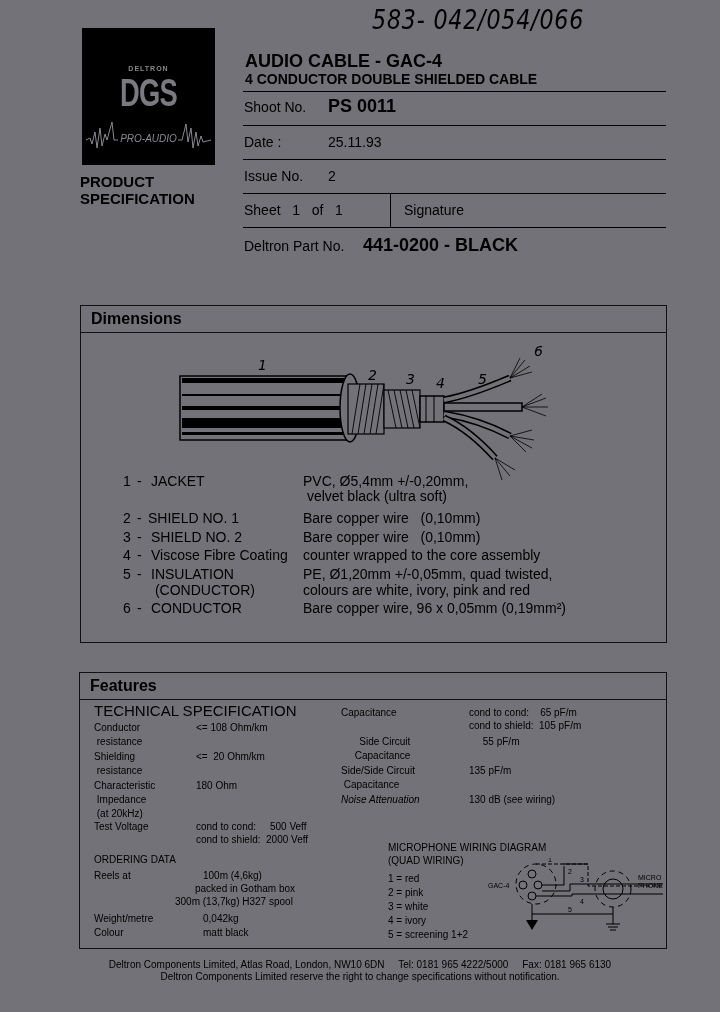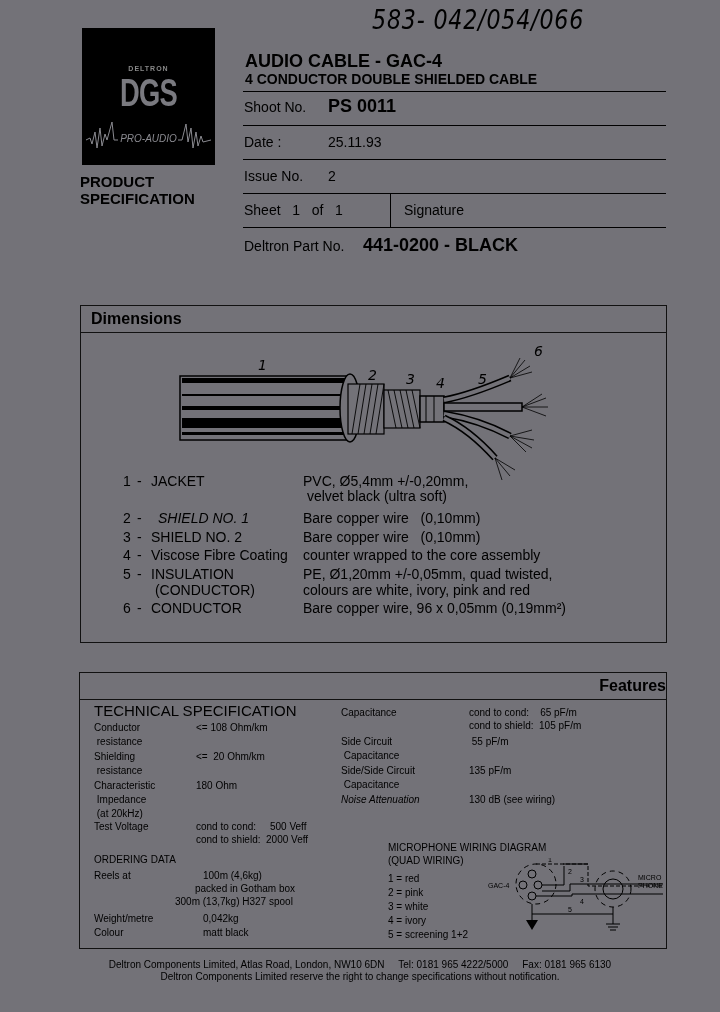--- a/index.html
+++ b/index.html
@@ -159,21 +159,21 @@
 <div class="dimrow" style="left:123px; top:474px;">
   <span style="position:absolute; left:0;">1</span>
   <span style="position:absolute; left:14px;">-</span>
   <span style="position:absolute; left:28px; white-space:nowrap;">JACKET</span>
   <span style="position:absolute; left:180px; white-space:nowrap;">PVC, Ø5,4mm  +/-0,20mm,</span>
   <span style="position:absolute; left:180px; top:15px; white-space:pre;"> velvet black (ultra soft)</span>
 </div>
 <div class="dimrow" style="left:123px; top:511px;">
   <span style="position:absolute; left:0;">2</span>
   <span style="position:absolute; left:14px;">-</span>
-  <span style="position:absolute; left:35px; white-space:nowrap;font-style:italic;">SHIELD NO. 1</span>
+  <span style="position:absolute; left:25px; white-space:nowrap;">SHIELD NO. 1</span>
   <span style="position:absolute; left:180px; white-space:pre;">Bare copper wire   (0,10mm)</span>
 </div>
 <div class="dimrow" style="left:123px; top:530px;">
   <span style="position:absolute; left:0;">3</span>
   <span style="position:absolute; left:14px;">-</span>
   <span style="position:absolute; left:28px; white-space:nowrap;">SHIELD NO. 2</span>
   <span style="position:absolute; left:180px; white-space:pre;">Bare copper wire   (0,10mm)</span>
 </div>
 <div class="dimrow" style="left:123px; top:548px;">
   <span style="position:absolute; left:0;">4</span>
@@ -190,21 +190,21 @@
   <span style="position:absolute; left:180px; top:16px; white-space:nowrap;">colours are white, ivory, pink and red</span>
 </div>
 <div class="dimrow" style="left:123px; top:601px;">
   <span style="position:absolute; left:0;">6</span>
   <span style="position:absolute; left:14px;">-</span>
   <span style="position:absolute; left:28px; white-space:nowrap;">CONDUCTOR</span>
   <span style="position:absolute; left:180px; white-space:nowrap;">Bare copper wire, 96 x 0,05mm (0,19mm²)</span>
 </div>
 
 <div class="box" style="left:79px; top:672px; width:586px; height:275px;">
-  <div class="head" style="height:26px; line-height:26px;text-align:right;">Features</div>
+  <div class="head" style="height:26px; line-height:26px;">Features</div>
 </div>
 
 <div class="feat" style="left:94px; top:704px; font-size:15px;">TECHNICAL SPECIFICATION</div>
 
 <div class="feat" style="left:94px; top:721px;">
   <div>Conductor</div>
   <div style="white-space:pre;"> resistance</div>
   <div style="position:absolute; left:102px; top:0; white-space:pre;">&lt;= 108 Ohm/km</div>
 </div>
 <div class="feat" style="left:94px; top:750px;">
@@ -222,21 +222,21 @@
   <div style="white-space:nowrap;">Test Voltage</div>
   <div style="position:absolute; left:102px; top:0; white-space:pre;">cond to cond:     500 Veff</div>
   <div style="position:absolute; left:102px; top:13px; white-space:pre;">cond to shield:  2000 Veff</div>
 </div>
 
 <div class="feat" style="left:341px; top:706px;">
   <div>Capacitance</div>
   <div style="position:absolute; left:128px; top:0; white-space:pre;">cond to cond:    65 pF/m</div>
   <div style="position:absolute; left:128px; top:13px; white-space:pre;">cond to shield:  105 pF/m</div>
 </div>
-<div class="feat" style="left:341px; top:735px;">
+<div class="feat" style="left:352px; top:735px;text-align:right;">
   <div style="white-space:nowrap;">Side Circuit</div>
   <div style="white-space:pre;"> Capacitance</div>
   <div style="position:absolute; left:128px; top:0; white-space:pre;"> 55 pF/m</div>
 </div>
 <div class="feat" style="left:341px; top:764px;">
   <div style="white-space:nowrap;">Side/Side Circuit</div>
   <div style="white-space:pre;"> Capacitance</div>
   <div style="position:absolute; left:128px; top:0; white-space:pre;">135 pF/m</div>
 </div>
 <div class="feat" style="left:341px; top:793px;">

